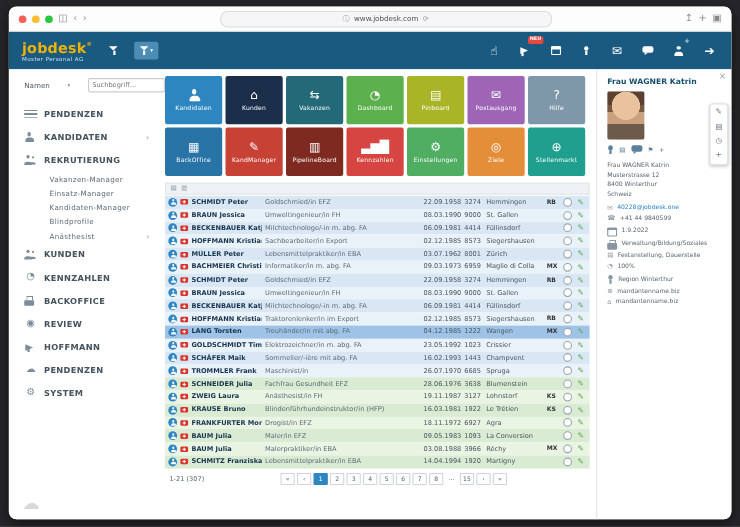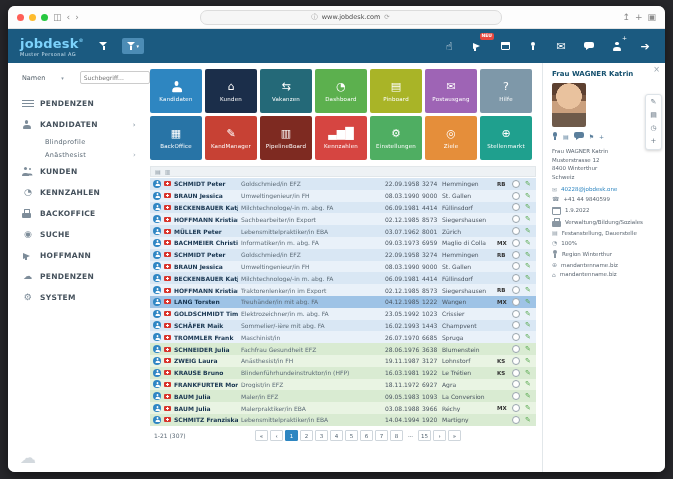--- a/index.html
+++ b/index.html
@@ -10,21 +10,21 @@
   .chrome{height:22px;background:#fdfdfd;border-bottom:1px solid #e4e4e4;display:flex;align-items:center;padding:0 9px;gap:5px;}
   .light{width:7px;height:7px;border-radius:50%;flex:none;}
   .l-red{background:#ff5f57}.l-yel{background:#febc2e}.l-grn{background:#28c840}
   .c-ic{color:#8b8b8b;font-size:9px;line-height:1;}
   .url-pill{margin:0 auto;width:300px;height:13px;border:1px solid #dcdcdc;border-radius:7px;background:#f6f6f6;display:flex;align-items:center;justify-content:center;font-size:6.5px;color:#4c4c4c;gap:4px;}
   .url-pill .c-ic{font-size:6.5px;color:#9a9a9a}
 
   
   .appbar{height:34px;background:#1b5a80;display:flex;align-items:center;padding:0 12px;gap:10px;}
   .logo-wrap{line-height:1;margin-right:2px;}
-  .logo{color:#7dd3fc;font-weight:bold;font-size:13px;letter-spacing:.2px;}
+  .logo{color:#eab308;font-weight:bold;font-size:13px;letter-spacing:.2px;}
   .logo-sub{font-size:5px;color:#c9e0ee;letter-spacing:.4px;margin-top:1px;}
   .hdr-ic{position:relative;color:#fff;width:16px;height:16px;display:flex;align-items:center;justify-content:center;font-size:11px;cursor:pointer;flex:none;}
   .hdr-btn{width:22px;height:16px;background:#4c8cb5;border-radius:2px;display:flex;align-items:center;justify-content:center;gap:1px;color:#fff;cursor:pointer;flex:none;}
   .hdr-btn .caret{font-size:5px;}
   .hdr-right{margin-left:auto;display:flex;align-items:center;gap:12px;}
   .neu{position:absolute;top:-5px;right:-9px;background:#e8483f;color:#fff;font-size:4.5px;font-weight:bold;padding:1px 2px;border-radius:2px;line-height:1;}
 
   
   .content{display:flex;height:410px;background:#fff;}
 
@@ -201,20 +201,33 @@
       <nav id="sb-items">
           <div class="sb-item">
             <span class="ic ic-list"></span>
             <span class="sb-label">PENDENZEN</span>
           </div>
           <div class="sb-item">
             <span class="ic ic-person"></span>
             <span class="sb-label">KANDIDATEN</span>
             <span class="chev">›</span>
           </div>
+          <div class="sb-item">
+            <span class="ic ic-people"></span>
+            <span class="sb-label">REKRUTIERUNG</span>
+          </div>
+          <div class="sb-item sb-sub">
+            <span class="sb-label">Vakanzen-Manager</span>
+          </div>
+          <div class="sb-item sb-sub">
+            <span class="sb-label">Einsatz-Manager</span>
+          </div>
+          <div class="sb-item sb-sub">
+            <span class="sb-label">Kandidaten-Manager</span>
+          </div>
           <div class="sb-item sb-sub">
             <span class="sb-label">Blindprofile</span>
           </div>
           <div class="sb-item sb-sub">
             <span class="sb-label">Anästhesist</span>
             <span class="chev">›</span>
           </div>
           <div class="sb-item">
             <span class="ic ic-people"></span>
             <span class="sb-label">KUNDEN</span>
@@ -222,21 +235,21 @@
           <div class="sb-item">
             <span class="tic">◔</span>
             <span class="sb-label">KENNZAHLEN</span>
           </div>
           <div class="sb-item">
             <span class="ic ic-case"></span>
             <span class="sb-label">BACKOFFICE</span>
           </div>
           <div class="sb-item">
             <span class="tic">◉</span>
-            <span class="sb-label">SUCHE</span>
+            <span class="sb-label">REVIEW</span>
           </div>
           <div class="sb-item">
             <span class="ic ic-mega"></span>
             <span class="sb-label">HOFFMANN</span>
           </div>
           <div class="sb-item">
             <span class="tic">☁</span>
             <span class="sb-label">PENDENZEN</span>
           </div>
           <div class="sb-item">

